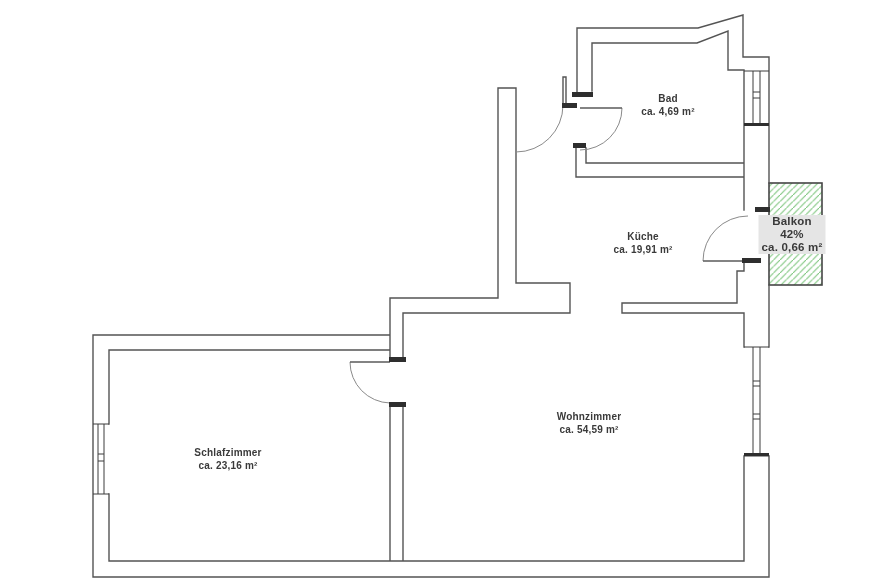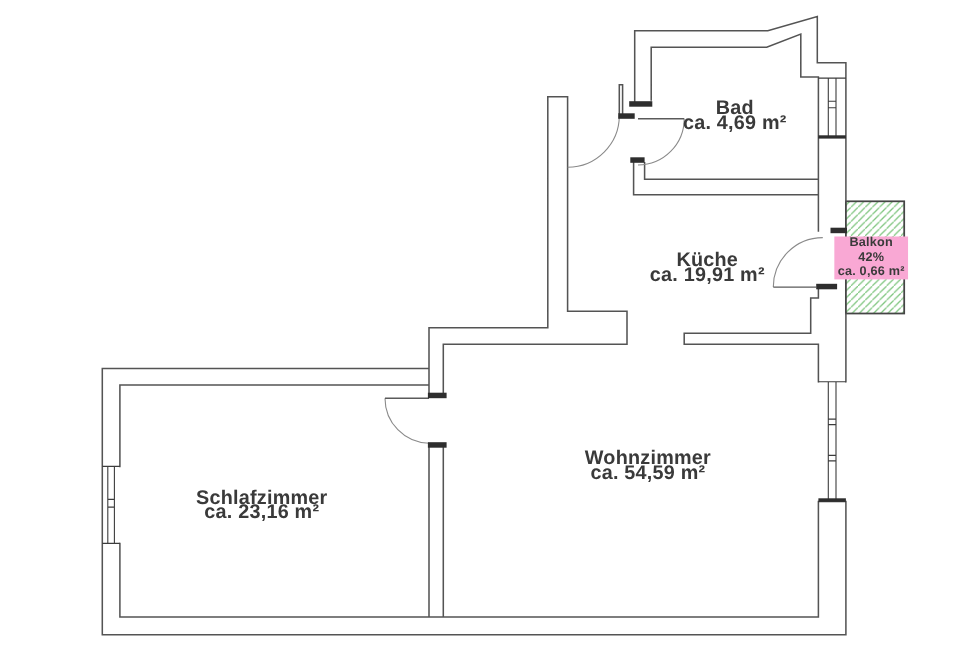--- a/index.html
+++ b/index.html
@@ -8,29 +8,29 @@
     width:880px;height:587px;
     background:#fff;
     overflow:hidden;
     font-family:"Liberation Sans", sans-serif;
   }
   .plan-svg{position:absolute;left:0;top:0;}
   .room-label{
     position:absolute;
     transform:translateX(-50%);
     text-align:center;
-    font-size:18px;
+    font-size:10px;
     font-weight:bold;
     line-height:13px;
     color:#3a3a3a;
     letter-spacing:.2px;
     white-space:nowrap;
   }
   .room-label--balkon{
-    background:#f9a8d4;
+    background:#e5e5e5;
     padding:0 3px;
     font-size:11.5px;
   }
 </style>
 </head>
 <body>
 
 <div class="canvas">
 
   <svg class="plan-svg" width="880" height="587" viewBox="0 0 880 587">
@@ -133,21 +133,21 @@
     <div>Küche</div>
     <div>ca. 19,91 m²</div>
   </div>
 
   <div class="room-label room-label--balkon" style="left:792px;top:215px">
     <div>Balkon</div>
     <div>42%</div>
     <div>ca. 0,66 m²</div>
   </div>
 
-  <div class="room-label" style="left:238px;top:446px">
+  <div class="room-label" style="left:228px;top:446px">
     <div>Schlafzimmer</div>
     <div>ca. 23,16 m²</div>
   </div>
 
   <div class="room-label" style="left:589px;top:410px">
     <div>Wohnzimmer</div>
     <div>ca. 54,59 m²</div>
   </div>
 
 </div>

